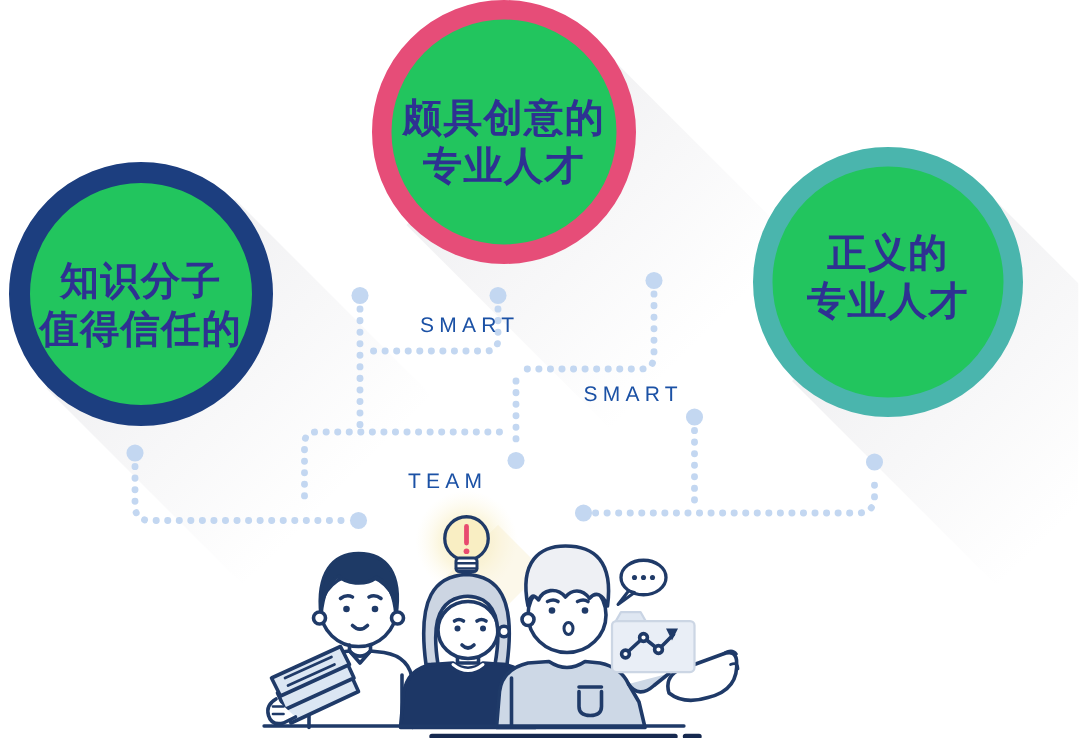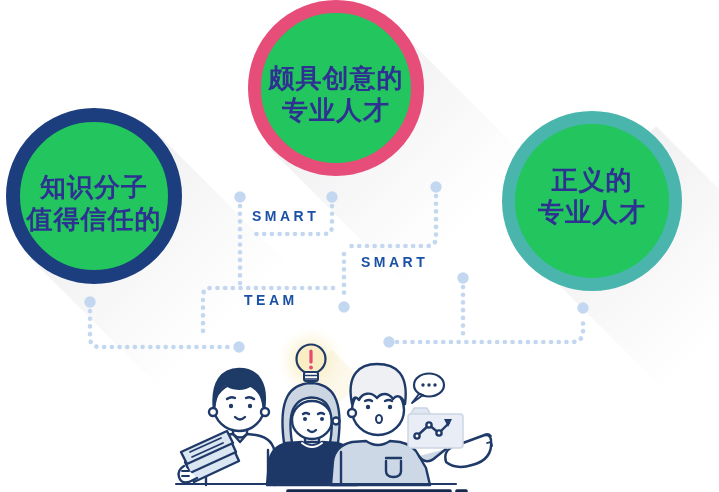--- a/index.html
+++ b/index.html
@@ -12,27 +12,27 @@
   .circle{
     position:absolute;border-radius:50%;background:#22c55e;box-sizing:border-box;
     display:flex;flex-direction:column;align-items:center;justify-content:center;
   }
   .circle .lbl{
     color:#2e3192;font-weight:700;font-size:26px;line-height:32px;
     letter-spacing:1px;text-align:center;white-space:nowrap;
   }
   .c-left{left:6px;top:108px;width:176px;height:176px;border:14px solid #1c3e7f;padding-top:14px;}
   .c-top{left:248px;top:0px;width:176px;height:176px;border:13px solid #e64d78;padding-top:12px;}
-  .c-right{left:502px;top:111px;width:180px;height:180px;border:13px solid #4ab5ad;padding-bottom:8px;font-family:Liberation Serif, serif;}
+  .c-right{left:502px;top:98px;width:180px;height:180px;border:13px solid #4ab5ad;padding-bottom:8px;}
   .kw{
-    position:absolute;color:#1b51a5;font-weight:700;font-size:14px;
-    letter-spacing:3.5px;white-space:nowrap;
+    position:absolute;color:#1b51a5;font-weight:400;font-size:14px;
+    letter-spacing:3.5px;white-space:nowrap;margin-left:28px;
   }
   .kw-smart{left:252px;top:208px;}
-  .kw-team{left:244px;top:292px;}
+  .kw-team{left:244px;top:312px;}
   .kw-ideas{left:361px;top:254px;}
 </style>
 </head>
 <body>
 
 <div id="stage">
 
   <svg class="layer" width="719" height="492" viewBox="0 0 719 492">
     <defs>
       <linearGradient id="shad" x1="0" y1="0" x2="1" y2="1">

